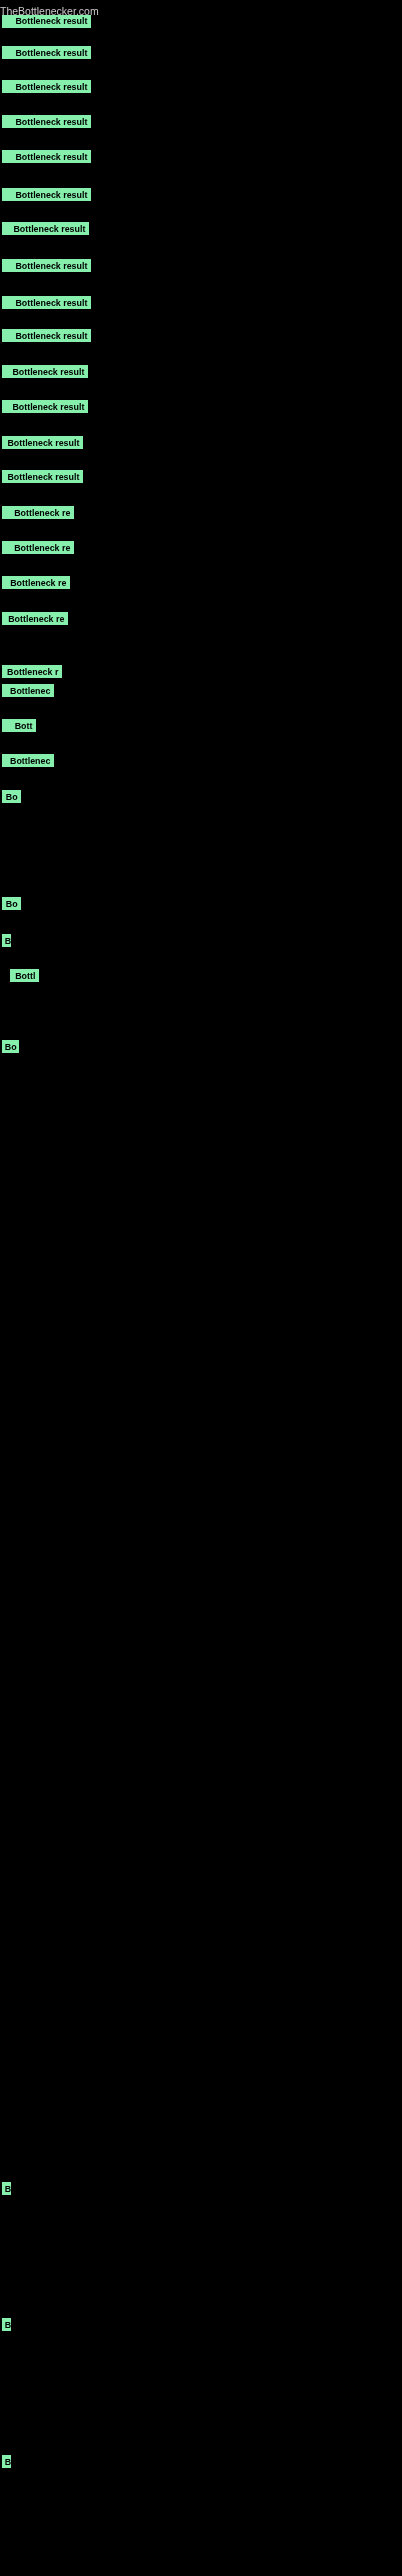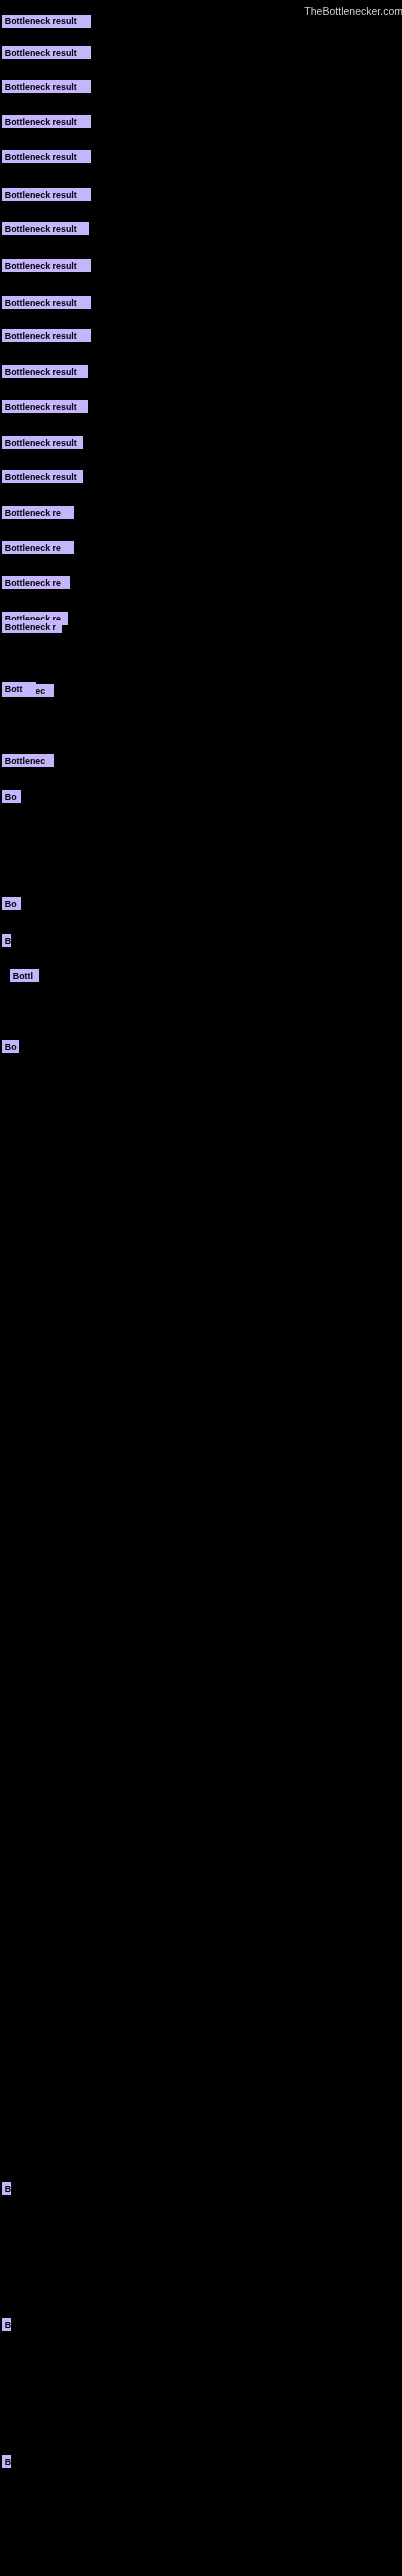--- a/index.html
+++ b/index.html
@@ -8,37 +8,38 @@
       box-sizing: border-box;
     }
     body {
       background-color: #000000;
       width: 403px;
       min-height: 2576px;
       font-family: Arial, sans-serif;
       position: relative;
     }
     .site-title {
-      text-align: right;
+      text-align: left;
       color: #cccccc;
       font-size: 10.5px;
       padding: 3.2px 0;
       position: absolute;
       width: 100%;
       top: 1.6px;
     }
     .bottleneck-label {
       position: absolute;
-      background-color: #c4b5fd;
+      background-color: #86efac;
       color: #000000;
       font-size: 8.9px;
       font-weight: bold;
       padding: 1.6px 3.2px;
       white-space: nowrap;
       overflow: hidden;
+      text-align: right;
     }
   </style>
 </head>
 <body>
 
 <span class="site-title">TheBottlenecker.com</span>
 
 <div class="bottleneck-label" style="top: 14.5px; left: 1.6px; width: 89px;">Bottleneck result</div>
 <div class="bottleneck-label" style="top: 46px; left: 1.6px; width: 89px;">Bottleneck result</div>
 <div class="bottleneck-label" style="top: 80px; left: 1.6px; width: 89px;">Bottleneck result</div>
@@ -50,23 +51,23 @@
 <div class="bottleneck-label" style="top: 296px; left: 1.6px; width: 89px;">Bottleneck result</div>
 <div class="bottleneck-label" style="top: 329px; left: 1.6px; width: 89px;">Bottleneck result</div>
 <div class="bottleneck-label" style="top: 365px; left: 1.6px; width: 86px;">Bottleneck result</div>
 <div class="bottleneck-label" style="top: 400px; left: 1.6px; width: 86px;">Bottleneck result</div>
 <div class="bottleneck-label" style="top: 436px; left: 1.6px; width: 81px;">Bottleneck result</div>
 <div class="bottleneck-label" style="top: 470px; left: 1.6px; width: 81px;">Bottleneck result</div>
 <div class="bottleneck-label" style="top: 506px; left: 1.6px; width: 72px;">Bottleneck re</div>
 <div class="bottleneck-label" style="top: 541px; left: 1.6px; width: 72px;">Bottleneck re</div>
 <div class="bottleneck-label" style="top: 576px; left: 1.6px; width: 68px;">Bottleneck re</div>
 <div class="bottleneck-label" style="top: 612px; left: 1.6px; width: 66px;">Bottleneck re</div>
-<div class="bottleneck-label" style="top: 620px; left: 1.6px; width: 60px;">Bottleneck r</div>
+<div class="bottleneck-label" style="top: 665px; left: 1.6px; width: 60px;">Bottleneck r</div>
 <div class="bottleneck-label" style="top: 684px; left: 1.6px; width: 52px;">Bottlenec</div>
-<div class="bottleneck-label" style="top: 682px; left: 1.6px; width: 34px;">Bott</div>
+<div class="bottleneck-label" style="top: 719px; left: 1.6px; width: 34px;">Bott</div>
 <div class="bottleneck-label" style="top: 754px; left: 1.6px; width: 52px;">Bottlenec</div>
 <div class="bottleneck-label" style="top: 790px; left: 1.6px; width: 19.3px;">Bo</div>
 <div class="bottleneck-label" style="top: 897px; left: 1.6px; width: 19.3px;">Bo</div>
 <div class="bottleneck-label" style="top: 934px; left: 1.6px; width: 9.7px;">B</div>
 <div class="bottleneck-label" style="top: 969px; left: 1.6px; width: 29px; margin-left: 8px;">Bottl</div>
 <div class="bottleneck-label" style="top: 1040px; left: 1.6px; width: 17.7px;">Bo</div>
 <div class="bottleneck-label" style="top: 2182px; left: 1.6px; width: 9.7px;">B</div>
 <div class="bottleneck-label" style="top: 2318px; left: 1.6px; width: 9.7px;">B</div>
 <div class="bottleneck-label" style="top: 2455px; left: 1.6px; width: 9.7px;">B</div>
 

